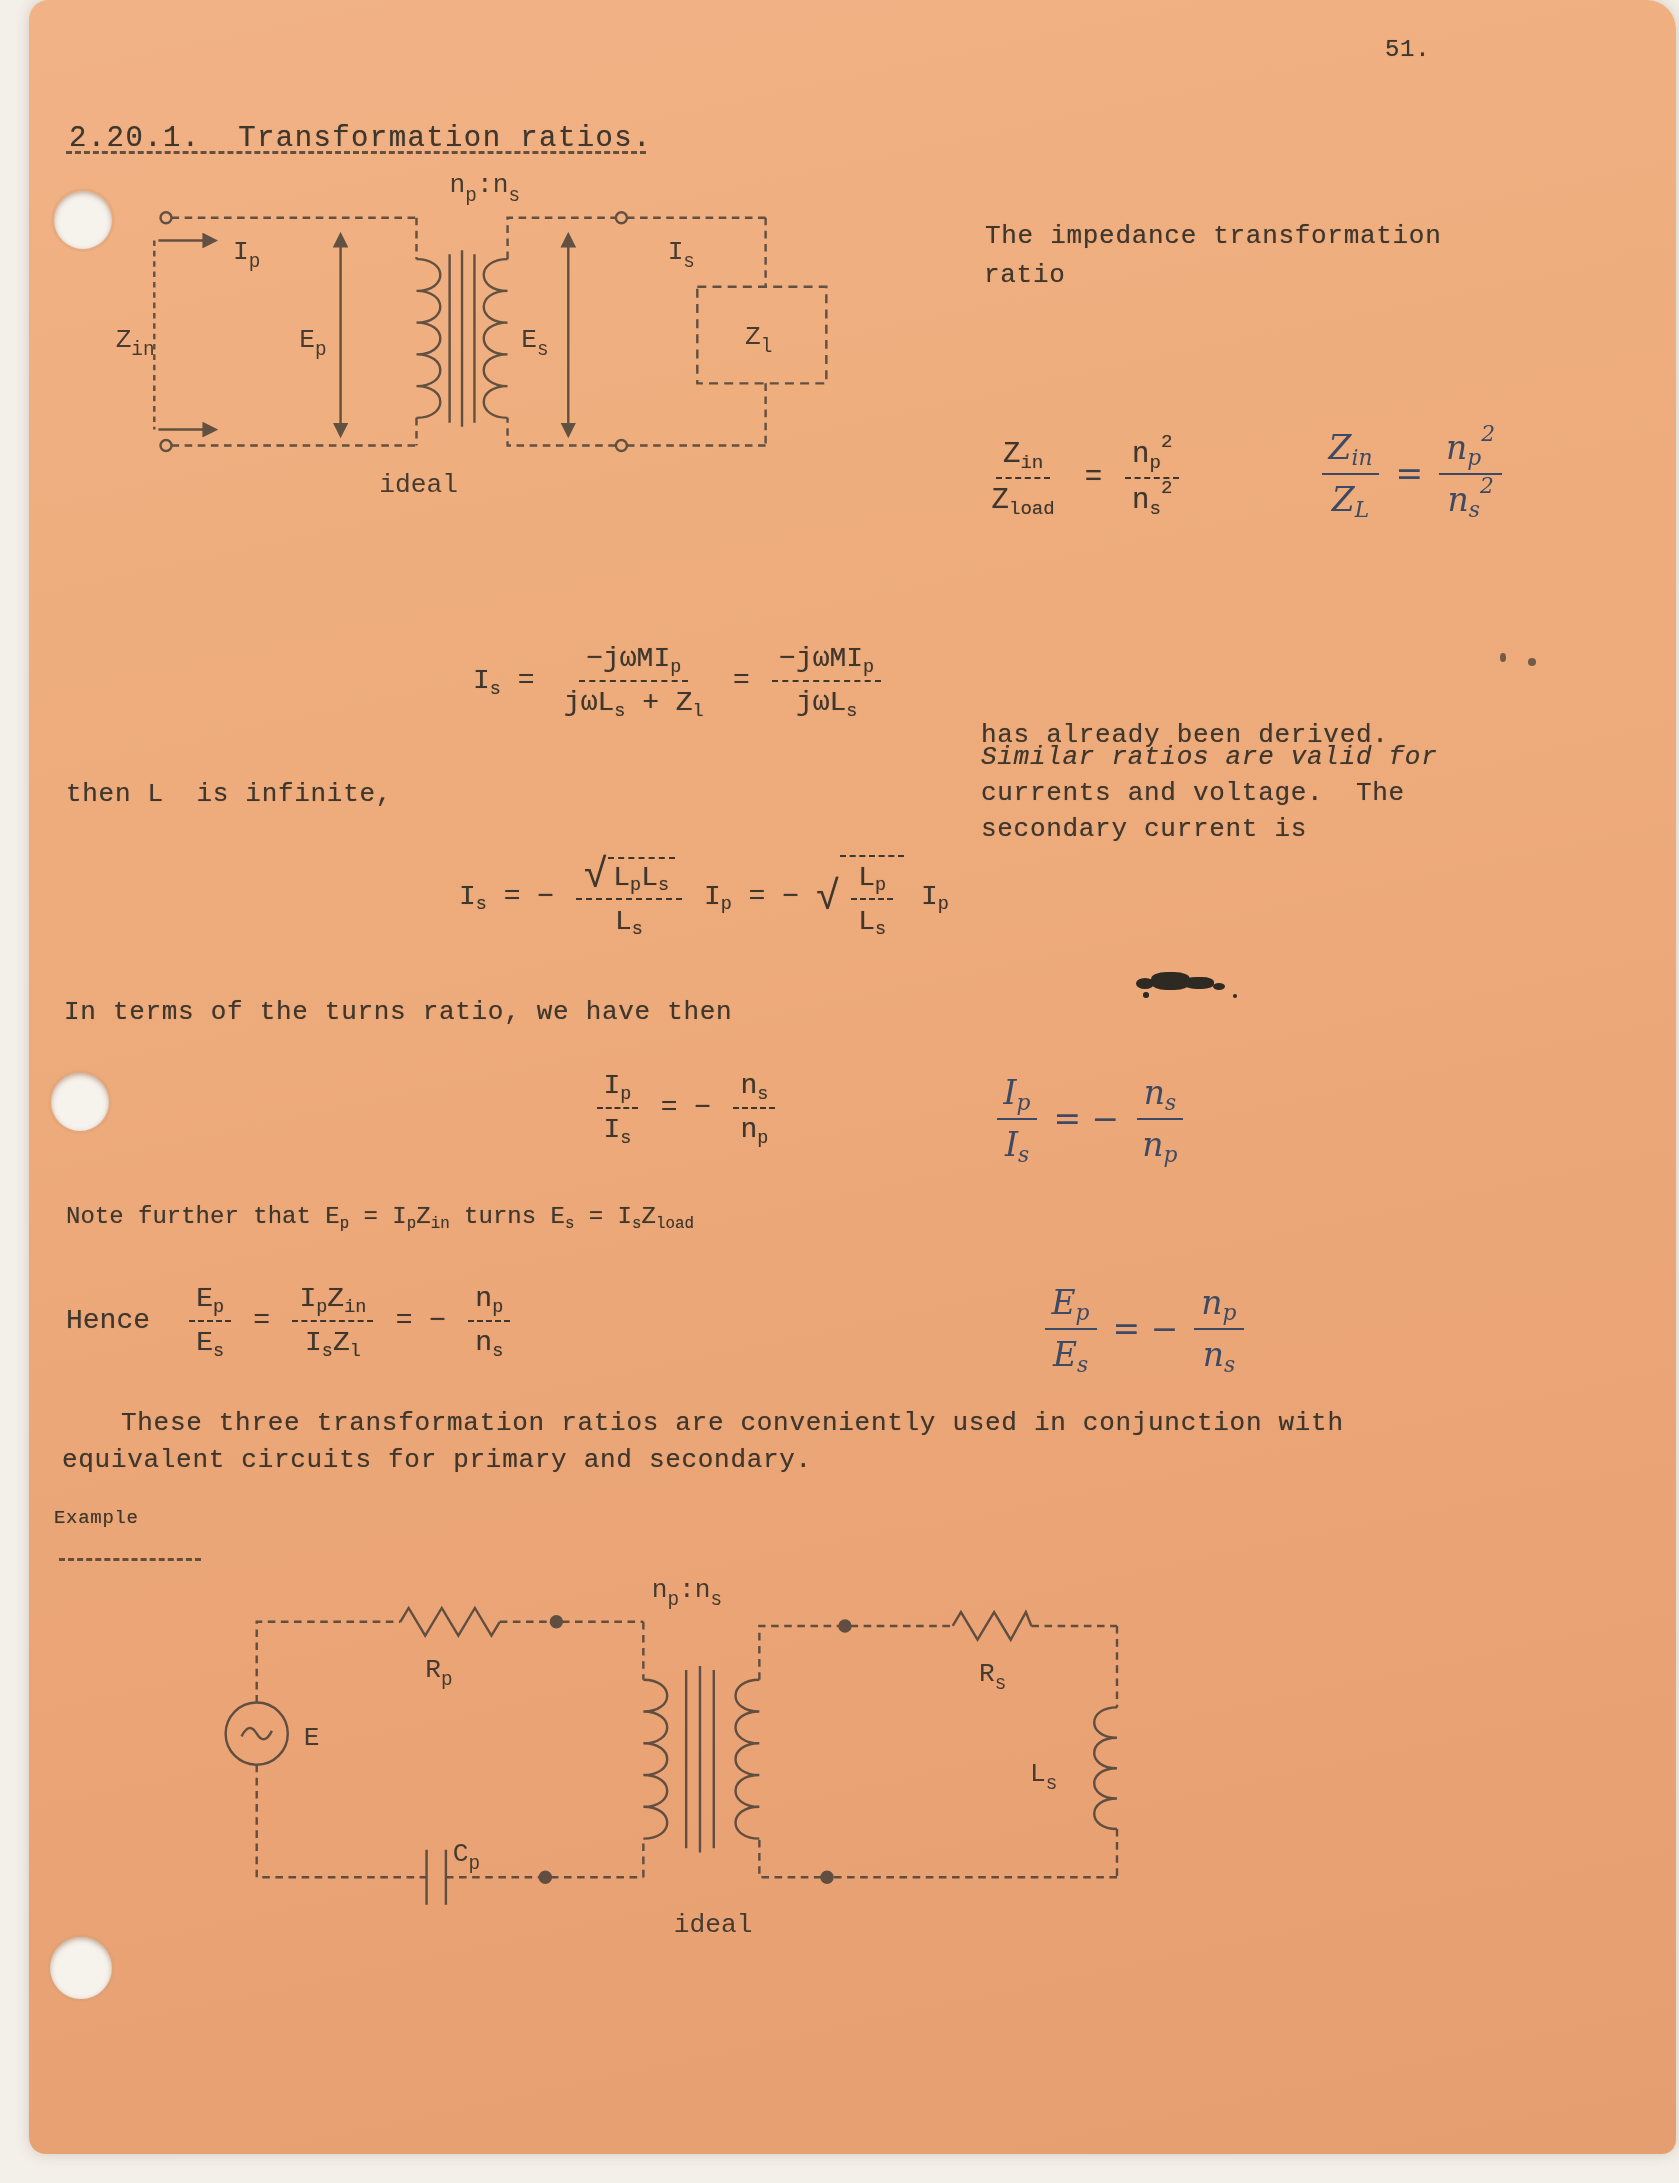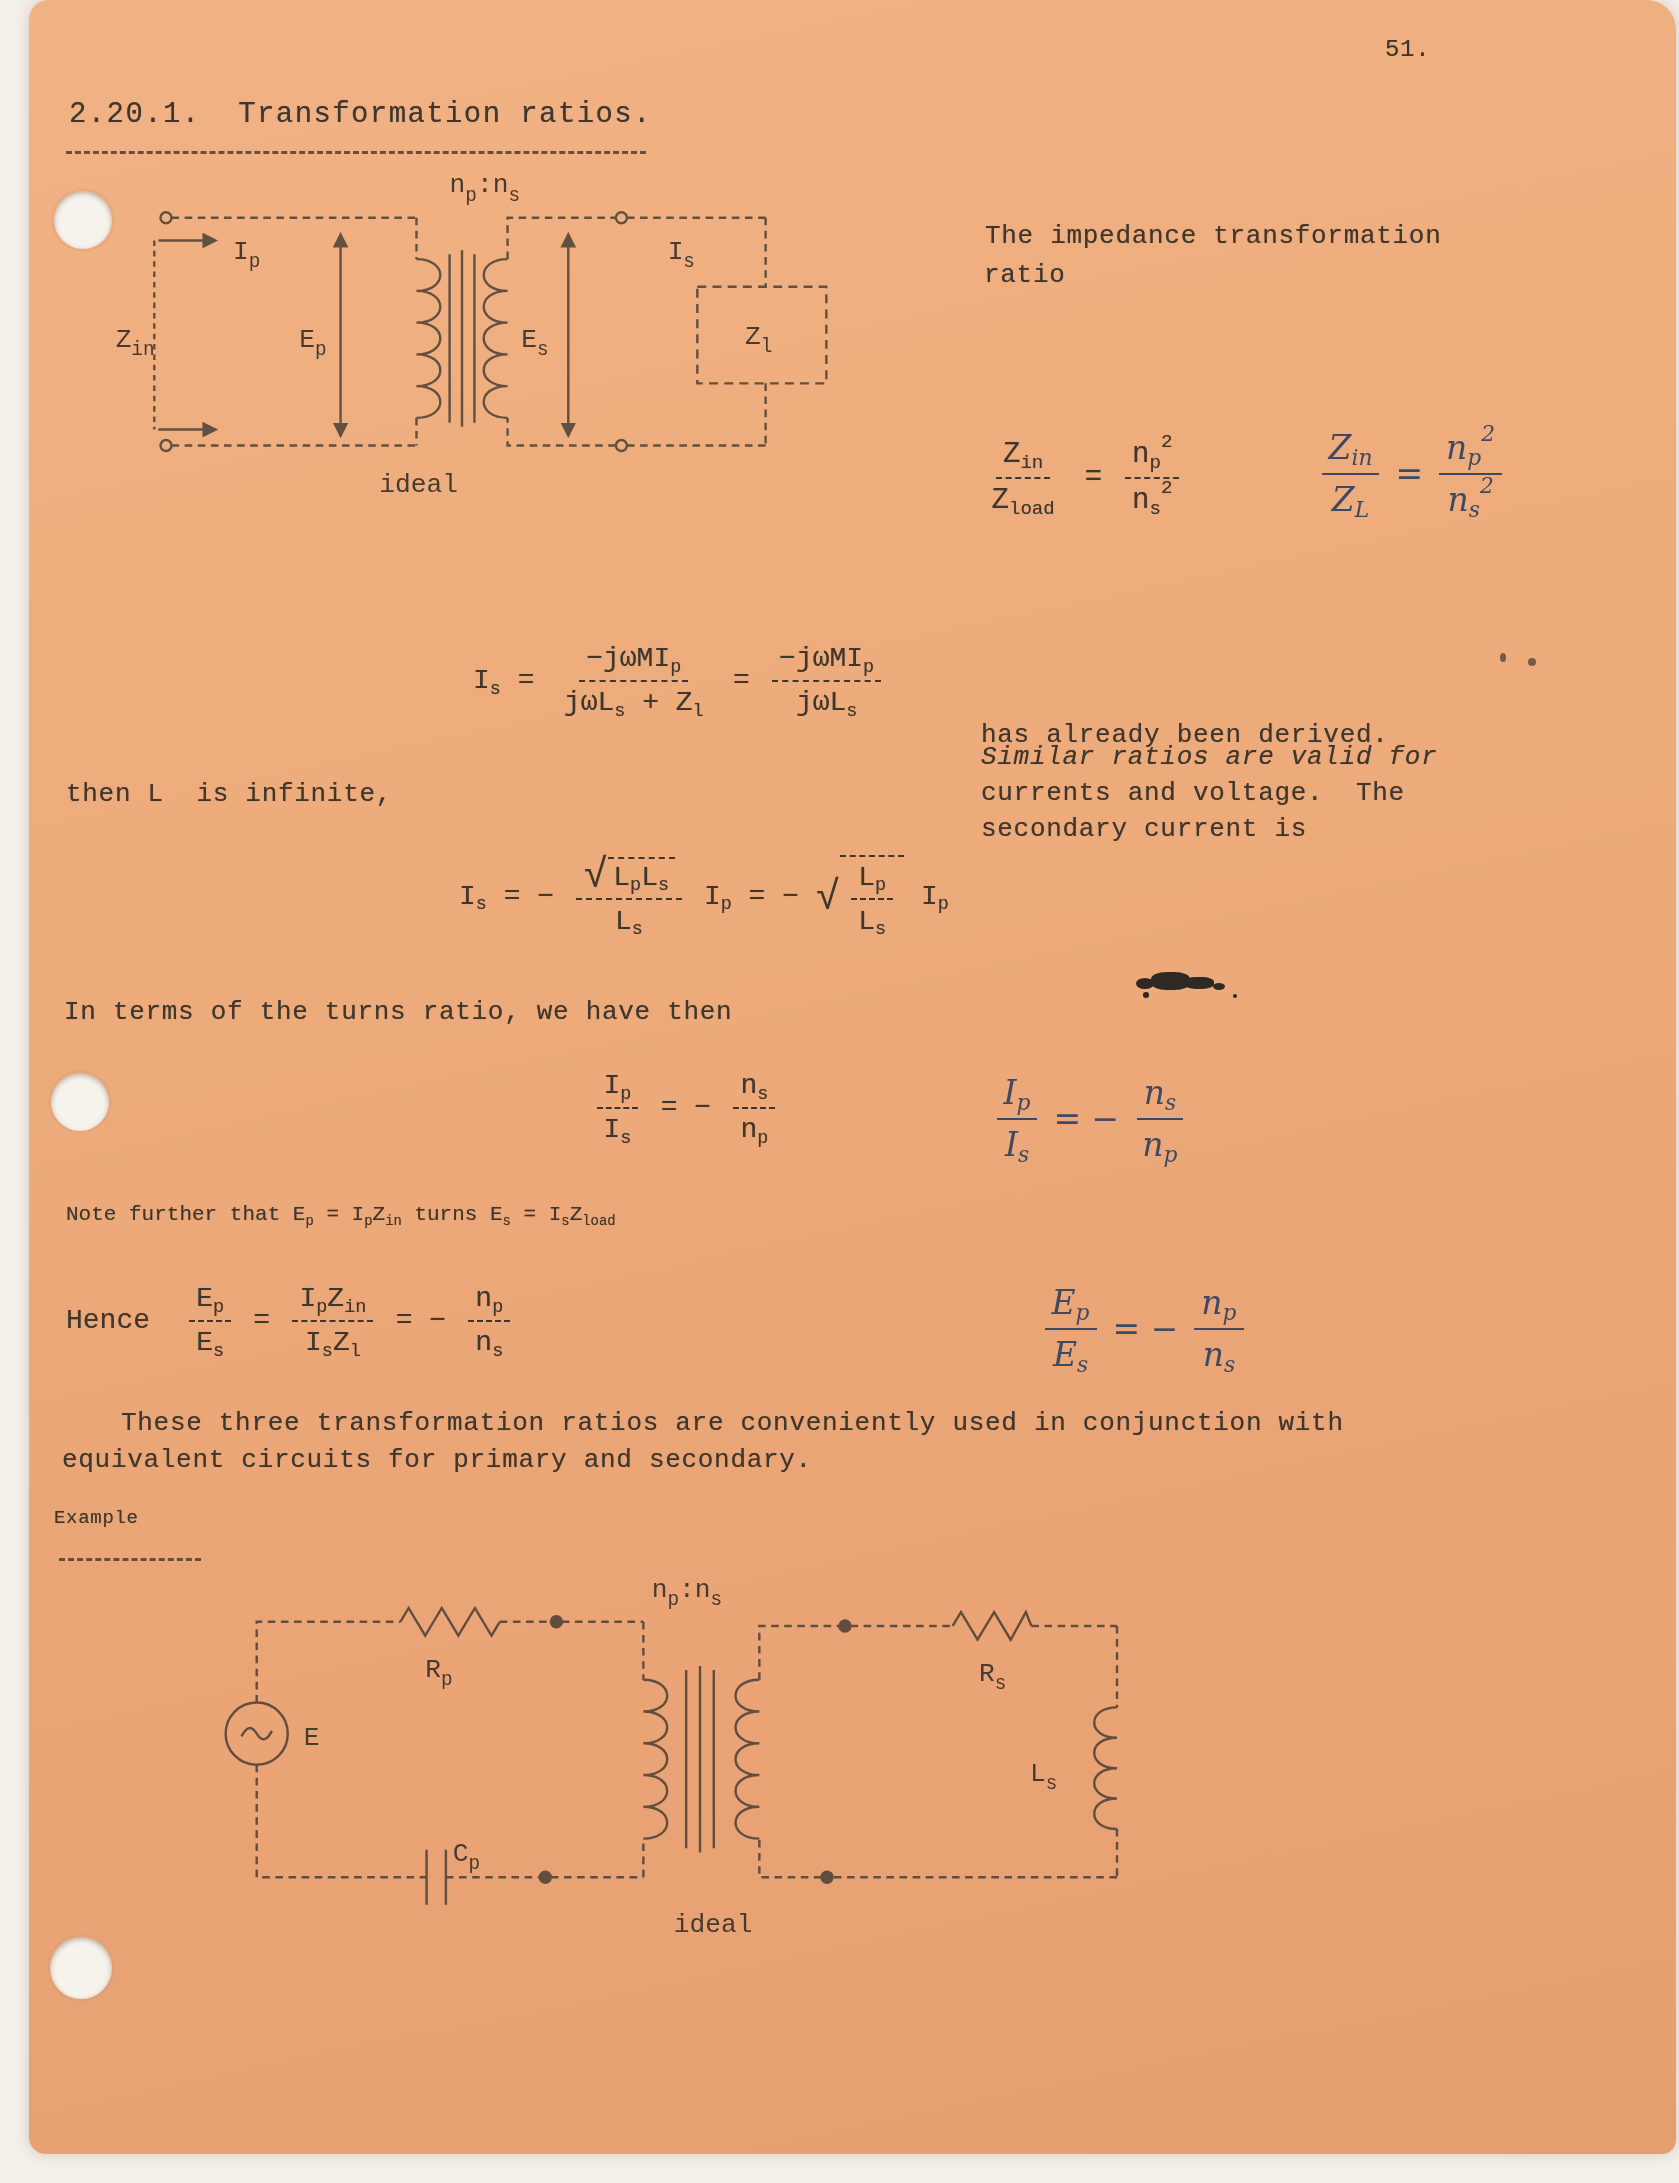--- a/index.html
+++ b/index.html
@@ -14,21 +14,21 @@
     box-shadow:0 0 12.4px rgba(120,90,60,.25);
   }
   .hole{
     position:absolute;background:#f6f2ec;border-radius:50%;
     box-shadow:inset 0 2.1px 5.5px rgba(140,100,70,.5), 0 0 0 2.8px rgba(214,160,118,.35);
   }
   .tl{
     position:absolute;color:#3f372d;font-size:26px;white-space:pre;
     text-shadow:0 0 0.7px rgba(63,55,45,.55);letter-spacing:0.7px;
   }
-  .heading{font-size:29px;letter-spacing:1.4px;}
+  .heading{font-size:29px;letter-spacing:1.4px;margin-top:24px;}
   .pagenum{font-size:24px;}
   .dashes{position:absolute;border-top:3.5px dashed #43392e;opacity:.8;}
   .eq{
     position:absolute;display:inline-flex;align-items:center;color:#3f372d;
     font-size:28px;text-shadow:0 0 0.7px rgba(63,55,45,.5);
   }
   .eq .mt{white-space:pre;}
   .eq sub,.eq sup{font-size:66%;line-height:1;}
   .eq sub{transform:translateY(.48em);}
   .eq sup{transform:translateY(-.62em);}
@@ -279,21 +279,21 @@
         <span class="mt">n</span>
         <sub>s</sub>
       </span>
       <span class="fden">
         <span class="mt">n</span>
         <sub>p</sub>
       </span>
     </span>
   </div>
 
-<div class="eq" style="left:66px;top:1203px;font-size:21px;">
+<div class="eq" style="left:66px;top:1203px;font-size:24px;">
     <span class="mt">Note further that E</span>
     <sub>p</sub>
     <span class="mt"> = I</span>
     <sub>p</sub>
     <span class="mt">Z</span>
     <sub>in</sub>
     <span class="mt"> turns E</span>
     <sub>s</sub>
     <span class="mt"> = I</span>
     <sub>s</sub>

